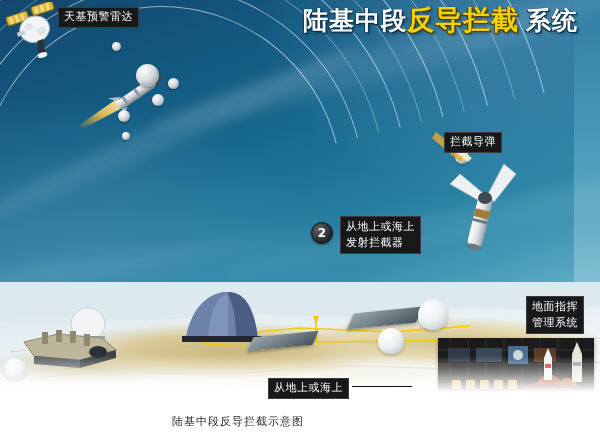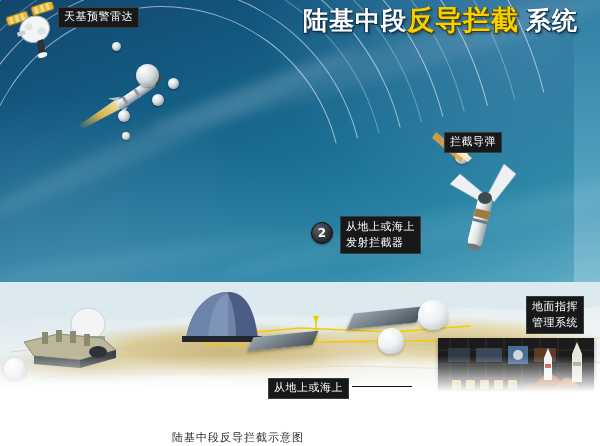--- a/index.html
+++ b/index.html
@@ -37,21 +37,21 @@
       radial-gradient(ellipse 160px 26px at 16% 70%, #cbbd8b 0%, rgba(232,228,198,0) 70%),
       radial-gradient(ellipse 300px 44px at 55% 78%, #efeada 0%, rgba(255,255,255,0) 78%);
     opacity:.95;}
   .coast{position:absolute;left:0;top:0;width:600px;height:124px;}
   .white-fade{position:absolute;left:0;top:74px;width:600px;height:50px;
     background:linear-gradient(180deg,rgba(255,255,255,0),#ffffff 72%);}
 
   
   .footer{position:absolute;left:0;top:400px;width:600px;height:46px;background:#fff;}
   .caption{position:absolute;left:0;top:414px;width:476px;text-align:center;
-    font-size:11px;color:#2a2a2a;letter-spacing:1px;margin-top:16px;}
+    font-size:11px;color:#2a2a2a;letter-spacing:1px;}
   .watermark{position:absolute;right:14px;top:415px;font-size:13px;color:#6f6f6f;letter-spacing:1px;}
 
   
   .title{position:absolute;left:296px;top:6px;font-size:25px;font-weight:bold;
     letter-spacing:1px;line-height:1;white-space:nowrap;}
   .title .w{color:#ffffff;text-shadow:0 0 1px #0b3350,1px 1px 0 #0b3350,-1px 1px 0 #0b3350,2px 2px 3px rgba(0,0,0,.45);margin-left:7px;}
   .title .y{color:#f5d100;text-shadow:0 0 1px #5a4400,1px 1px 0 #4a3a00,-1px 1px 0 #4a3a00,2px 2px 3px rgba(0,0,0,.45);font-size:27px;}
 
   
   .lbl{position:absolute;background:#16181a;color:#ffffff;font-size:11px;

